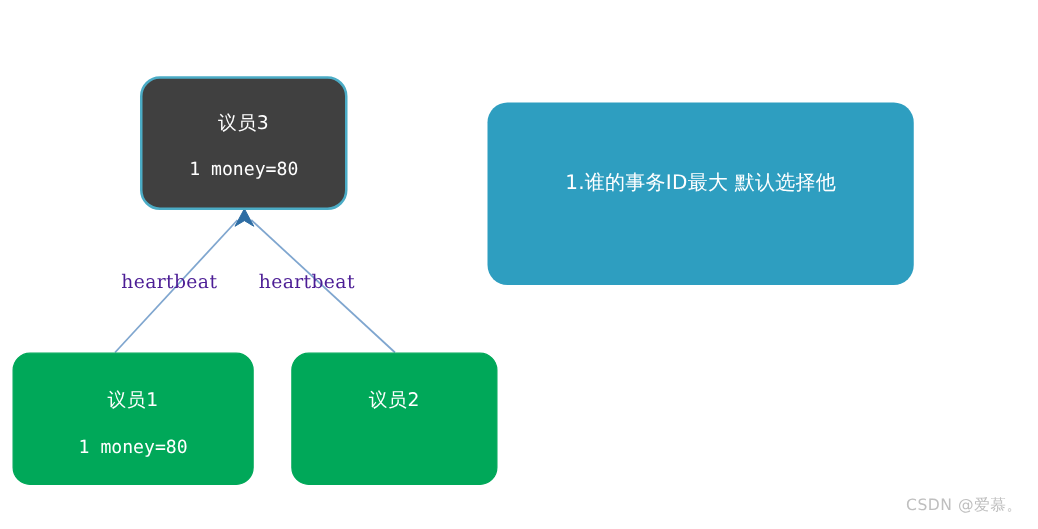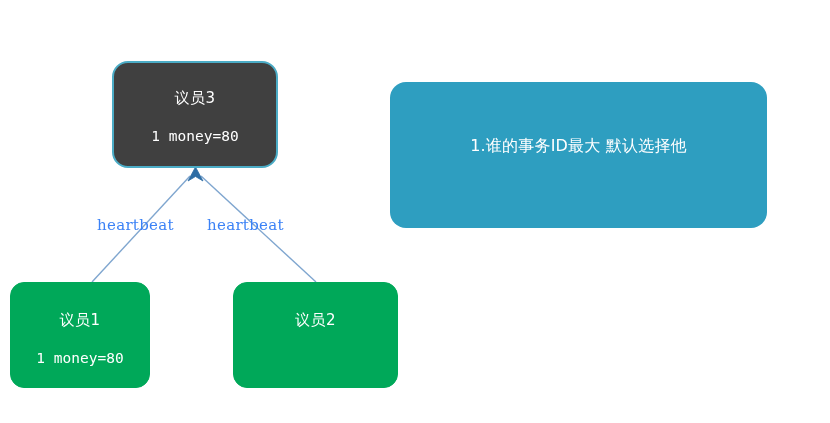--- a/index.html
+++ b/index.html
@@ -59,21 +59,21 @@
 
   .node-follower {
     background: #00A859;
     border: 1px solid #00A859;
     justify-content: flex-start;
   }
 
   .node-follower-1 {
     left: 10px;
     top: 282px;
-    width: 140px;
+    width: 193px;
     height: 106px;
     padding-top: 28px;
   }
 
   .node-follower-2 {
     left: 233px;
     top: 282px;
     width: 165px;
     height: 106px;
     padding-top: 28px;
@@ -93,21 +93,21 @@
     font-weight: 400;
     margin-top: 19px;
     white-space: nowrap;
   }
 
   
   .info-box {
     position: absolute;
     left: 390px;
     top: 82px;
-    width: 377px;
+    width: 341px;
     height: 146px;
     box-sizing: border-box;
     background: #2E9EC0;
     border-radius: 16px;
     display: flex;
     flex-direction: column;
     align-items: center;
     justify-content: center;
     padding-bottom: 18px;
     color: #ffffff;
@@ -120,21 +120,21 @@
     line-height: 1.5;
     white-space: nowrap;
     letter-spacing: 0.2px;
   }
 
   
   .edge-label {
     position: absolute;
     font-family: "DejaVu Serif", "Liberation Serif", serif;
     font-size: 15px;
-    color: #3b82f6;
+    color: #4c1d95;
     white-space: nowrap;
     letter-spacing: 0.3px;
   }
 
   .edge-label-left {
     left: 97px;
     top: 216px;
   }
 
   .edge-label-right {
@@ -182,14 +182,15 @@
   <div class="node node-follower node-follower-1">
     <div class="node-title">议员1</div>
     <div class="node-sub">1 money=80</div>
   </div>
 
   <div class="node node-follower node-follower-2">
     <div class="node-title">议员2</div>
     <div class="node-sub"></div>
   </div>
 
+  <div class="watermark">CSDN @爱慕。</div>
 
 </div>
 
 </body></html>

